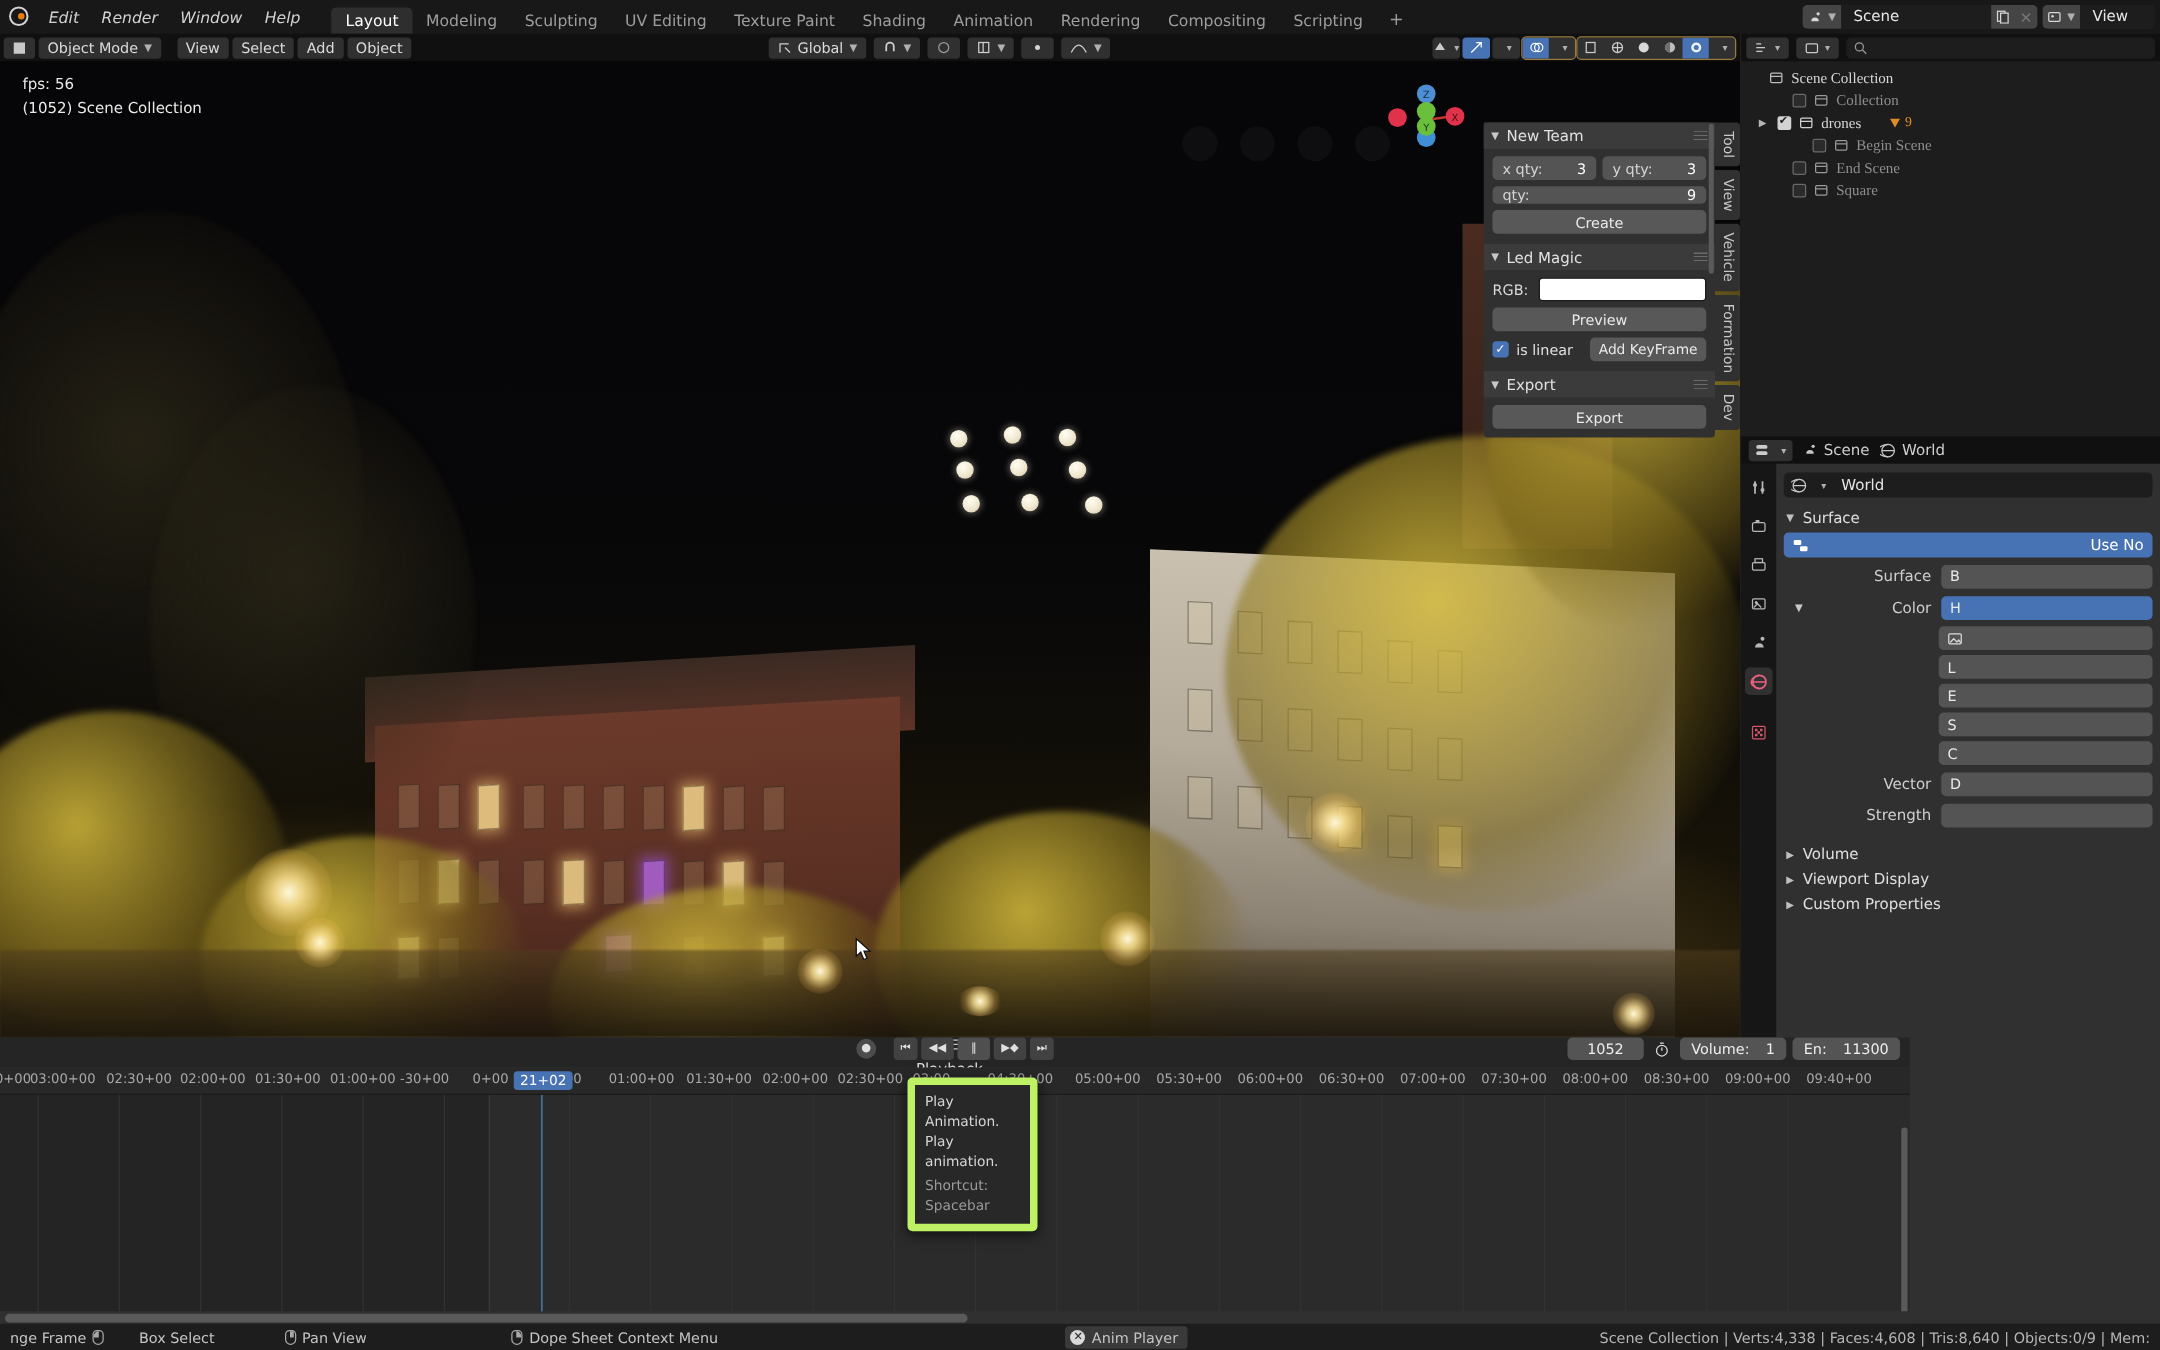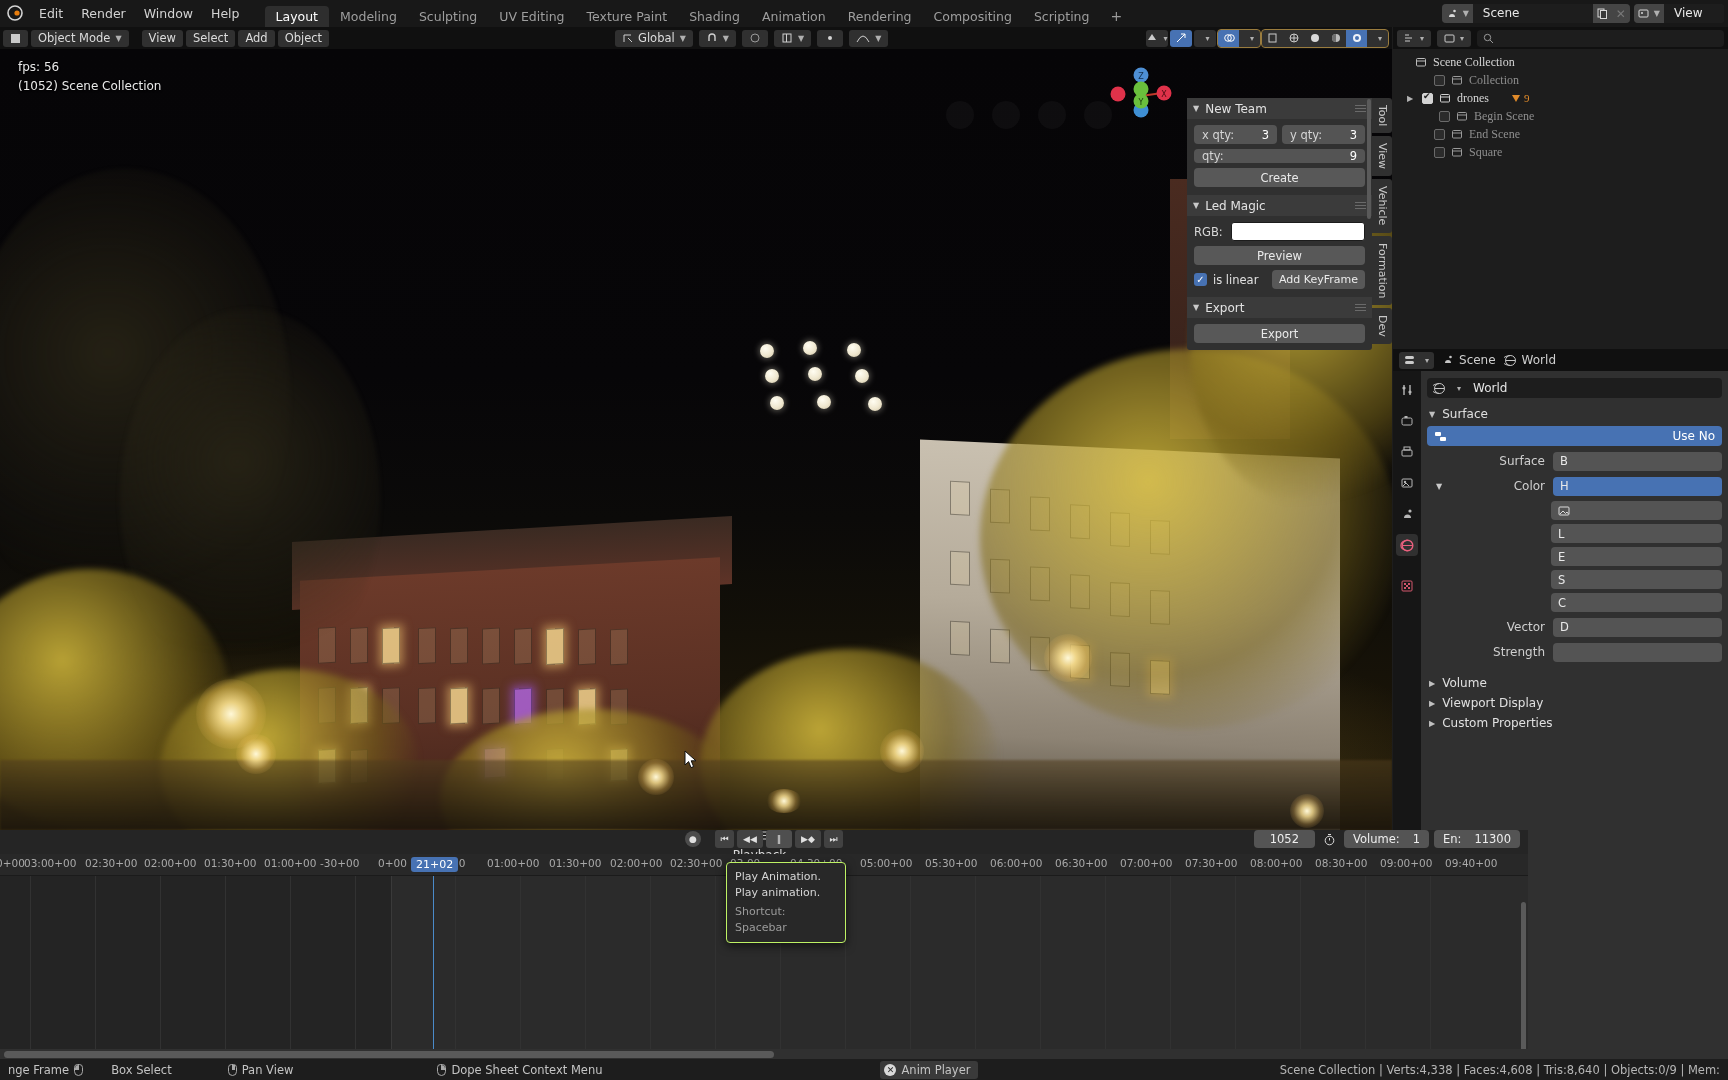--- a/index.html
+++ b/index.html
@@ -16,21 +16,21 @@
 
   
   .topbar {
     position: absolute; left: 0; top: 0; width: 1728px; height: 27px;
     background: #181818; display: flex; align-items: center;
   }
   .tb-logo { width: 30px; height: 27px; position: relative; }
   .tb-menu { display: flex; align-items: center; height: 27px; }
   .tb-menu-item {
     padding: 0 9px; height: 20px; line-height: 20px; font-size: 12.5px;
-    color: #d2d2d2; border-radius: 3px; cursor: default; white-space: nowrap;
+    color: #d2d2d2; border-radius: 3px; cursor: default; white-space: nowrap; font-style: italic;
   }
   .wstabs { display: flex; align-items: flex-end; height: 27px; margin-left: 16px; }
   .wstab {
     padding: 0 11px; height: 21px; line-height: 21px; font-size: 12.5px;
     color: #9e9e9e; border-radius: 4px 4px 0 0; white-space: nowrap;
   }
   .wstab.active { background: #2e2e2e; color: #fdfdfd; margin-top: 24px; }
   .wstab-plus { padding: 0 10px; color: #9a9a9a; font-size: 14px; line-height: 21px; }
 
   .tb-right {
@@ -255,22 +255,22 @@
   .playhead { position:absolute; top:0; width:1px; background:#4a8ac9; }
   .ph-label {
     position:absolute; height:15px; background:#4772b3; color:#fff; border-radius:3px;
     font-size:11px; display:flex; align-items:center; justify-content:center; padding:0 5px; top:3px;
   }
   .tl-scroll-v { position:absolute; right:2px; top:26px; width:5px; height:150px; background:#5a5a5a; border-radius:3px; }
   .tl-bottombar { position:absolute; left:0; bottom:0; width:1528px; height:11px; background:#303030; }
   .tl-scroll-h { position:absolute; left:4px; bottom:2px; width:770px; height:7px; background:#5a5a5a; border-radius:4px; }
 
   .tooltip {
-    position:absolute; left:726px; top:862px; width:120px; background:#28282 8;
-    background:#282828; border:1px solid #bef264; border-radius:4px; padding:6px 8px;
+    position:absolute; left:726px; top:862px; width:104px; background:#28282 8;
+    background:#282828; border:6px solid #bef264; border-radius:4px; padding:6px 8px;
     font-size:11px; color:#d6d6d6; line-height:16px; z-index:50; box-shadow:0 3px 10px rgba(0,0,0,.6);
   }
   .tooltip .shortcut { color:#9b9b9b; margin-top:3px; }
 
   
   .status {
     position:absolute; left:0; bottom:0; width:1728px; height:21px; background:#1d1d1d;
     display:flex; align-items:center; padding:0 8px; font-size:11.5px; color:#c4c4c4; gap:0;
   }
   .st-item { display:flex; align-items:center; gap:5px; margin-right:28px; white-space:nowrap; }
@@ -701,21 +701,21 @@
         </span>
         <span>drones</span>
         <span class="ol-badge" style="margin-left:16px">
           <svg width="12" height="12" viewBox="0 0 12 12">
               <path d="M2 3 L10 3 L6 10z" fill="#e08a2a"></path>
             </svg>
           <span>9</span>
         </span>
       </div>
 
-      <div class="ol-row dim" style="padding-left:31px">
+      <div class="ol-row dim" style="padding-left:42px">
         <span class="ol-tri"></span>
         <span class="ol-cb"></span>
         <span class="ol-ic">
           <svg width="12" height="12" viewBox="0 0 12 12">
               <rect x="1.5" y="2.5" width="9" height="7.5" rx="1" fill="none" stroke="#9a9a9a"></rect>
               <path d="M1.5 5h9" stroke="#9a9a9a"></path>
             </svg>
         </span>
         <span>Begin Scene</span>
       </div>
@@ -1021,21 +1021,21 @@
       <span>nge Frame</span>
       <span class="mouse-ic l"></span>
     </div>
     <div class="st-item">
       <span>Box Select</span>
     </div>
     <div class="st-item" style="margin-left:28px">
       <span class="mouse-ic m"></span>
       <span>Pan View</span>
     </div>
-    <div class="st-item" style="margin-left:116px">
+    <div class="st-item" style="margin-left:88px">
       <span class="mouse-ic r"></span>
       <span>Dope Sheet Context Menu</span>
     </div>
     <div style="margin-left:250px" class="anim-chip">
       <span class="anim-x">✕</span>
       <span>Anim Player</span>
     </div>
     <div class="st-right">Scene Collection | Verts:4,338 | Faces:4,608 | Tris:8,640 | Objects:0/9 | Mem:</div>
   </div>
 

